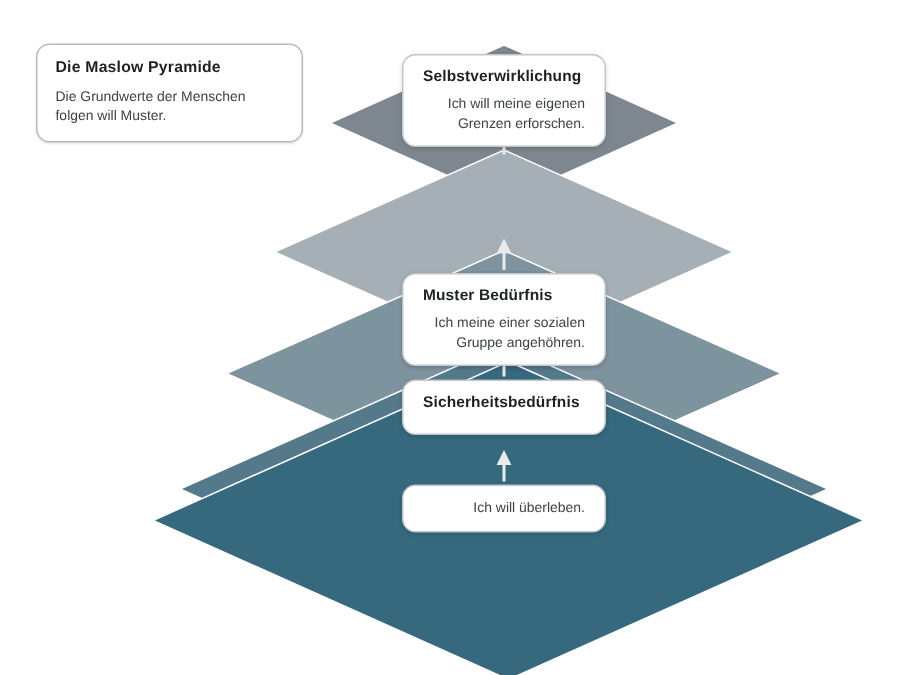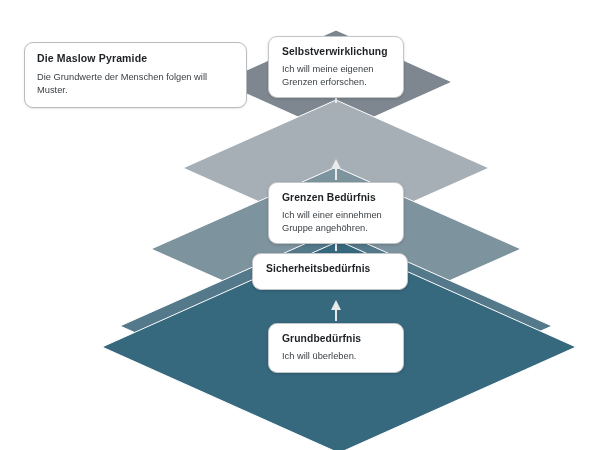--- a/index.html
+++ b/index.html
@@ -24,22 +24,22 @@
     left: 0;
     top: 0;
     width: 600px;
     height: 450px;
   }
 
   
   .legend-box {
     position: absolute;
     left: 24px;
-    top: 42px;
-    width: 223px;
+    top: 29px;
+    width: 178px;
     box-sizing: border-box;
     background: #ffffff;
     border: 1px solid #b9bcbe;
     border-radius: 9px;
     padding: 9px 12px 11px 12px;
     box-shadow: 0 1px 2px rgba(0,0,0,0.10);
   }
   .legend-title {
     font-size: 10.5px;
     font-weight: bold;
@@ -69,26 +69,27 @@
     font-weight: bold;
     color: #1d2124;
     letter-spacing: 0.1px;
     line-height: 13px;
     margin-bottom: 5px;
   }
   .level-desc {
     font-size: 9.3px;
     color: #3d4246;
     line-height: 12.6px;
+    text-align: right;
   }
 
   .card-0 { left: 268px; top: 36px;  width: 136px; }
   .card-1 { left: 268px; top: 105px; width: 136px; }
   .card-2 { left: 268px; top: 182px; width: 136px; }
-  .card-3 { left: 252px; top: 253px; width: 156px; }
+  .card-3 { left: 268px; top: 253px; width: 136px; }
   .card-4 { left: 268px; top: 323px; width: 136px; }
 </style>
 </head>
 <body>
 
 <div id="canvas">
 
   <svg id="pyramid-svg" viewBox="0 0 600 450">
 
     <polygon points="336,30 452,82 336,134 220,82" fill="#7e8790" stroke="#ffffff" stroke-width="1"></polygon>
@@ -124,26 +125,25 @@
     <div class="legend-body">Die Grundwerte der Menschen folgen will Muster.</div>
   </div>
 
   <div class="level-card card-0">
     <div class="level-title">Selbstverwirklichung</div>
     <div class="level-desc">Ich will meine eigenen Grenzen erforschen.</div>
   </div>
 
 
   <div class="level-card card-2">
-    <div class="level-title">Grenzen Bedürfnis</div>
-    <div class="level-desc">Ich will einer einnehmen Gruppe angehöhren.</div>
+    <div class="level-title">Muster Bedürfnis</div>
+    <div class="level-desc">Ich meine einer sozialen Gruppe angehöhren.</div>
   </div>
 
   <div class="level-card card-3">
     <div class="level-title">Sicherheitsbedürfnis</div>
   </div>
 
   <div class="level-card card-4">
-    <div class="level-title">Grundbedürfnis</div>
     <div class="level-desc">Ich will überleben.</div>
   </div>
 
 </div>
 
 </body></html>

